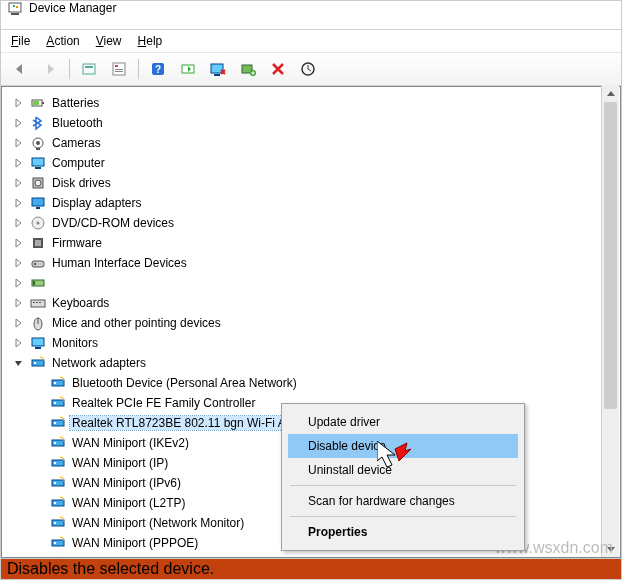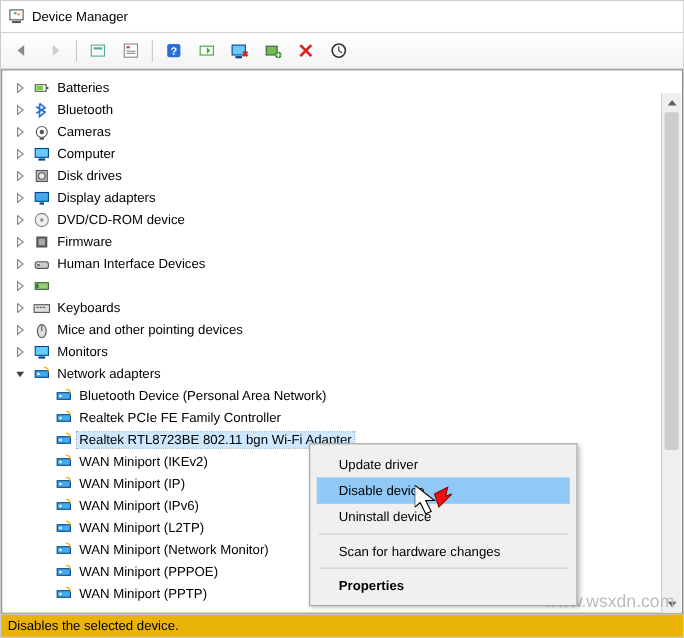--- a/index.html
+++ b/index.html
@@ -1,37 +1,37 @@
 <!DOCTYPE html>
 <html><head>
 <meta charset="utf-8">
 <style>
 html,body{margin:0;padding:0;font-family:"Segoe UI",Tahoma,sans-serif;font-size:12px;color:#000;background:#fff;width:622px;height:580px;overflow:hidden}
 .window{width:622px;height:580px;border:1px solid #ccc;box-sizing:border-box;display:flex;flex-direction:column;position:relative}
-.titlebar{display:flex;align-items:center;height:28px;padding:0 6px;border-bottom:1px solid #d0d0d0;background:#fff}
+.titlebar{display:flex;height:28px;padding:0 6px;border-bottom:1px solid #d0d0d0;background:#fff}
 .titlebar .app-icon{margin-right:6px}
 .titlebar .title{font-size:12px}
 .menubar{display:flex;align-items:center;height:22px;padding:0 2px;background:#fff;border-bottom:1px solid #e5e5e5}
 .menubar-item{padding:2px 8px;cursor:default}
 .menubar-item u{text-decoration:underline}
 .toolbar{display:flex;align-items:center;height:32px;padding:0 4px;border-bottom:1px solid #d0d0d0;background:linear-gradient(#fff,#f3f3f3)}
 .tool-btn{width:26px;height:24px;display:flex;align-items:center;justify-content:center;margin:0 1px;border:1px solid transparent;cursor:default}
 .tool-sep{width:0;height:20px;border-left:1px solid #c8c8c8;margin:0 4px}
 .tree{flex:1;overflow:auto;padding:6px 4px;border:1px solid #828790;margin:0;box-sizing:border-box}
 .tree ul{list-style:none;margin:0;padding:0}
 .tree li{white-space:nowrap}
 .row{display:flex;align-items:center;height:18px;padding:1px 0}
 .indent1{padding-left:6px}
 .indent3{padding-left:40px}
 .expander{width:14px;height:14px;display:flex;align-items:center;justify-content:center;cursor:default;color:#8c8c8c}
 .expander svg{display:block}
 .node-icon{width:16px;height:16px;margin:0 4px;flex:none}
 .label{padding:0 2px}
 .selected .label{background:#cde8ff;outline:1px dotted #7aa7c7}
-.statusbar{height:20px;border-top:1px solid #c8c8c8;padding:0 6px;display:flex;align-items:center;background:#eab308;font-size:12px}
+.statusbar{height:20px;border-top:1px solid #c8c8c8;padding:0 6px;display:flex;align-items:center;background:#c2410c;font-size:16px}
 .watermark{position:absolute;right:8px;bottom:22px;color:#bbb;font-size:16px;letter-spacing:0}
 .scrollbar{position:absolute;right:2px;top:84px;bottom:22px;width:17px;background:#efefef;border-left:1px solid #d0d0d0;display:flex;flex-direction:column}
 .sb-btn{height:17px;display:flex;align-items:center;justify-content:center;background:#efefef}
 .sb-btn svg{fill:#606060}
 .sb-track{flex:1;position:relative}
 .sb-thumb{position:absolute;left:2px;right:2px;top:0;height:70%;background:#cdcdcd;border-radius:2px}
 .context-menu{position:absolute;left:280px;top:402px;width:230px;background:#f0f0f0;border:1px solid #a0a0a0;box-shadow:2px 2px 4px rgba(0,0,0,0.25);padding:6px;z-index:10}
 .ctx-item{padding:5px 20px;font-size:12px;cursor:default}
 .ctx-item.highlight{background:#90c8f6}
 .ctx-sep{height:0;border-top:1px solid #c8c8c8;margin:3px 2px}
@@ -49,20 +49,26 @@
       <svg width="16" height="16">
           <rect x="2" y="2" width="12" height="9" fill="#fff" stroke="#555"></rect>
           <rect x="4" y="12" width="8" height="2" fill="#555"></rect>
           <rect x="6" y="4" width="2" height="2" fill="#2a7"></rect>
           <rect x="9" y="5" width="2" height="2" fill="#f80"></rect>
         </svg>
     </span>
     <span class="title">Device Manager</span>
   </div>
 
+  <div class="menubar">
+    <div class="menubar-item"><u>F</u><span></span>ile</div>
+    <div class="menubar-item"><u>A</u>ction</div>
+    <div class="menubar-item"><u>V</u>iew</div>
+    <div class="menubar-item"><u>H</u>elp</div>
+  </div>
 
   <div class="toolbar">
     <div class="tool-btn">
         <svg width="16" height="16">
           <path d="M10 3 L4 8 L10 13 Z" fill="#888"></path>
         </svg>
       </div>
     <div class="tool-btn">
         <svg width="16" height="16">
           <path d="M6 3 L12 8 L6 13 Z" fill="#ccc"></path>
@@ -228,21 +234,21 @@
               <svg width="10" height="10">
                 <path d="M2 1 L7 5 L2 9 Z" fill="none" stroke="#808080"></path>
               </svg>
             </span>
             <span class="node-icon">
               <svg width="16" height="16">
                 <circle cx="8" cy="8" r="6" fill="#eee" stroke="#888"></circle>
                 <circle cx="8" cy="8" r="1.5" fill="#888"></circle>
               </svg>
             </span>
-            <span class="label">DVD/CD-ROM device</span>
+            <span class="label">DVD/CD-ROM devices</span>
           </div>
         </li>
         <li>
           <div class="row indent1">
             <span class="expander">
               <svg width="10" height="10">
                 <path d="M2 1 L7 5 L2 9 Z" fill="none" stroke="#808080"></path>
               </svg>
             </span>
             <span class="node-icon">

